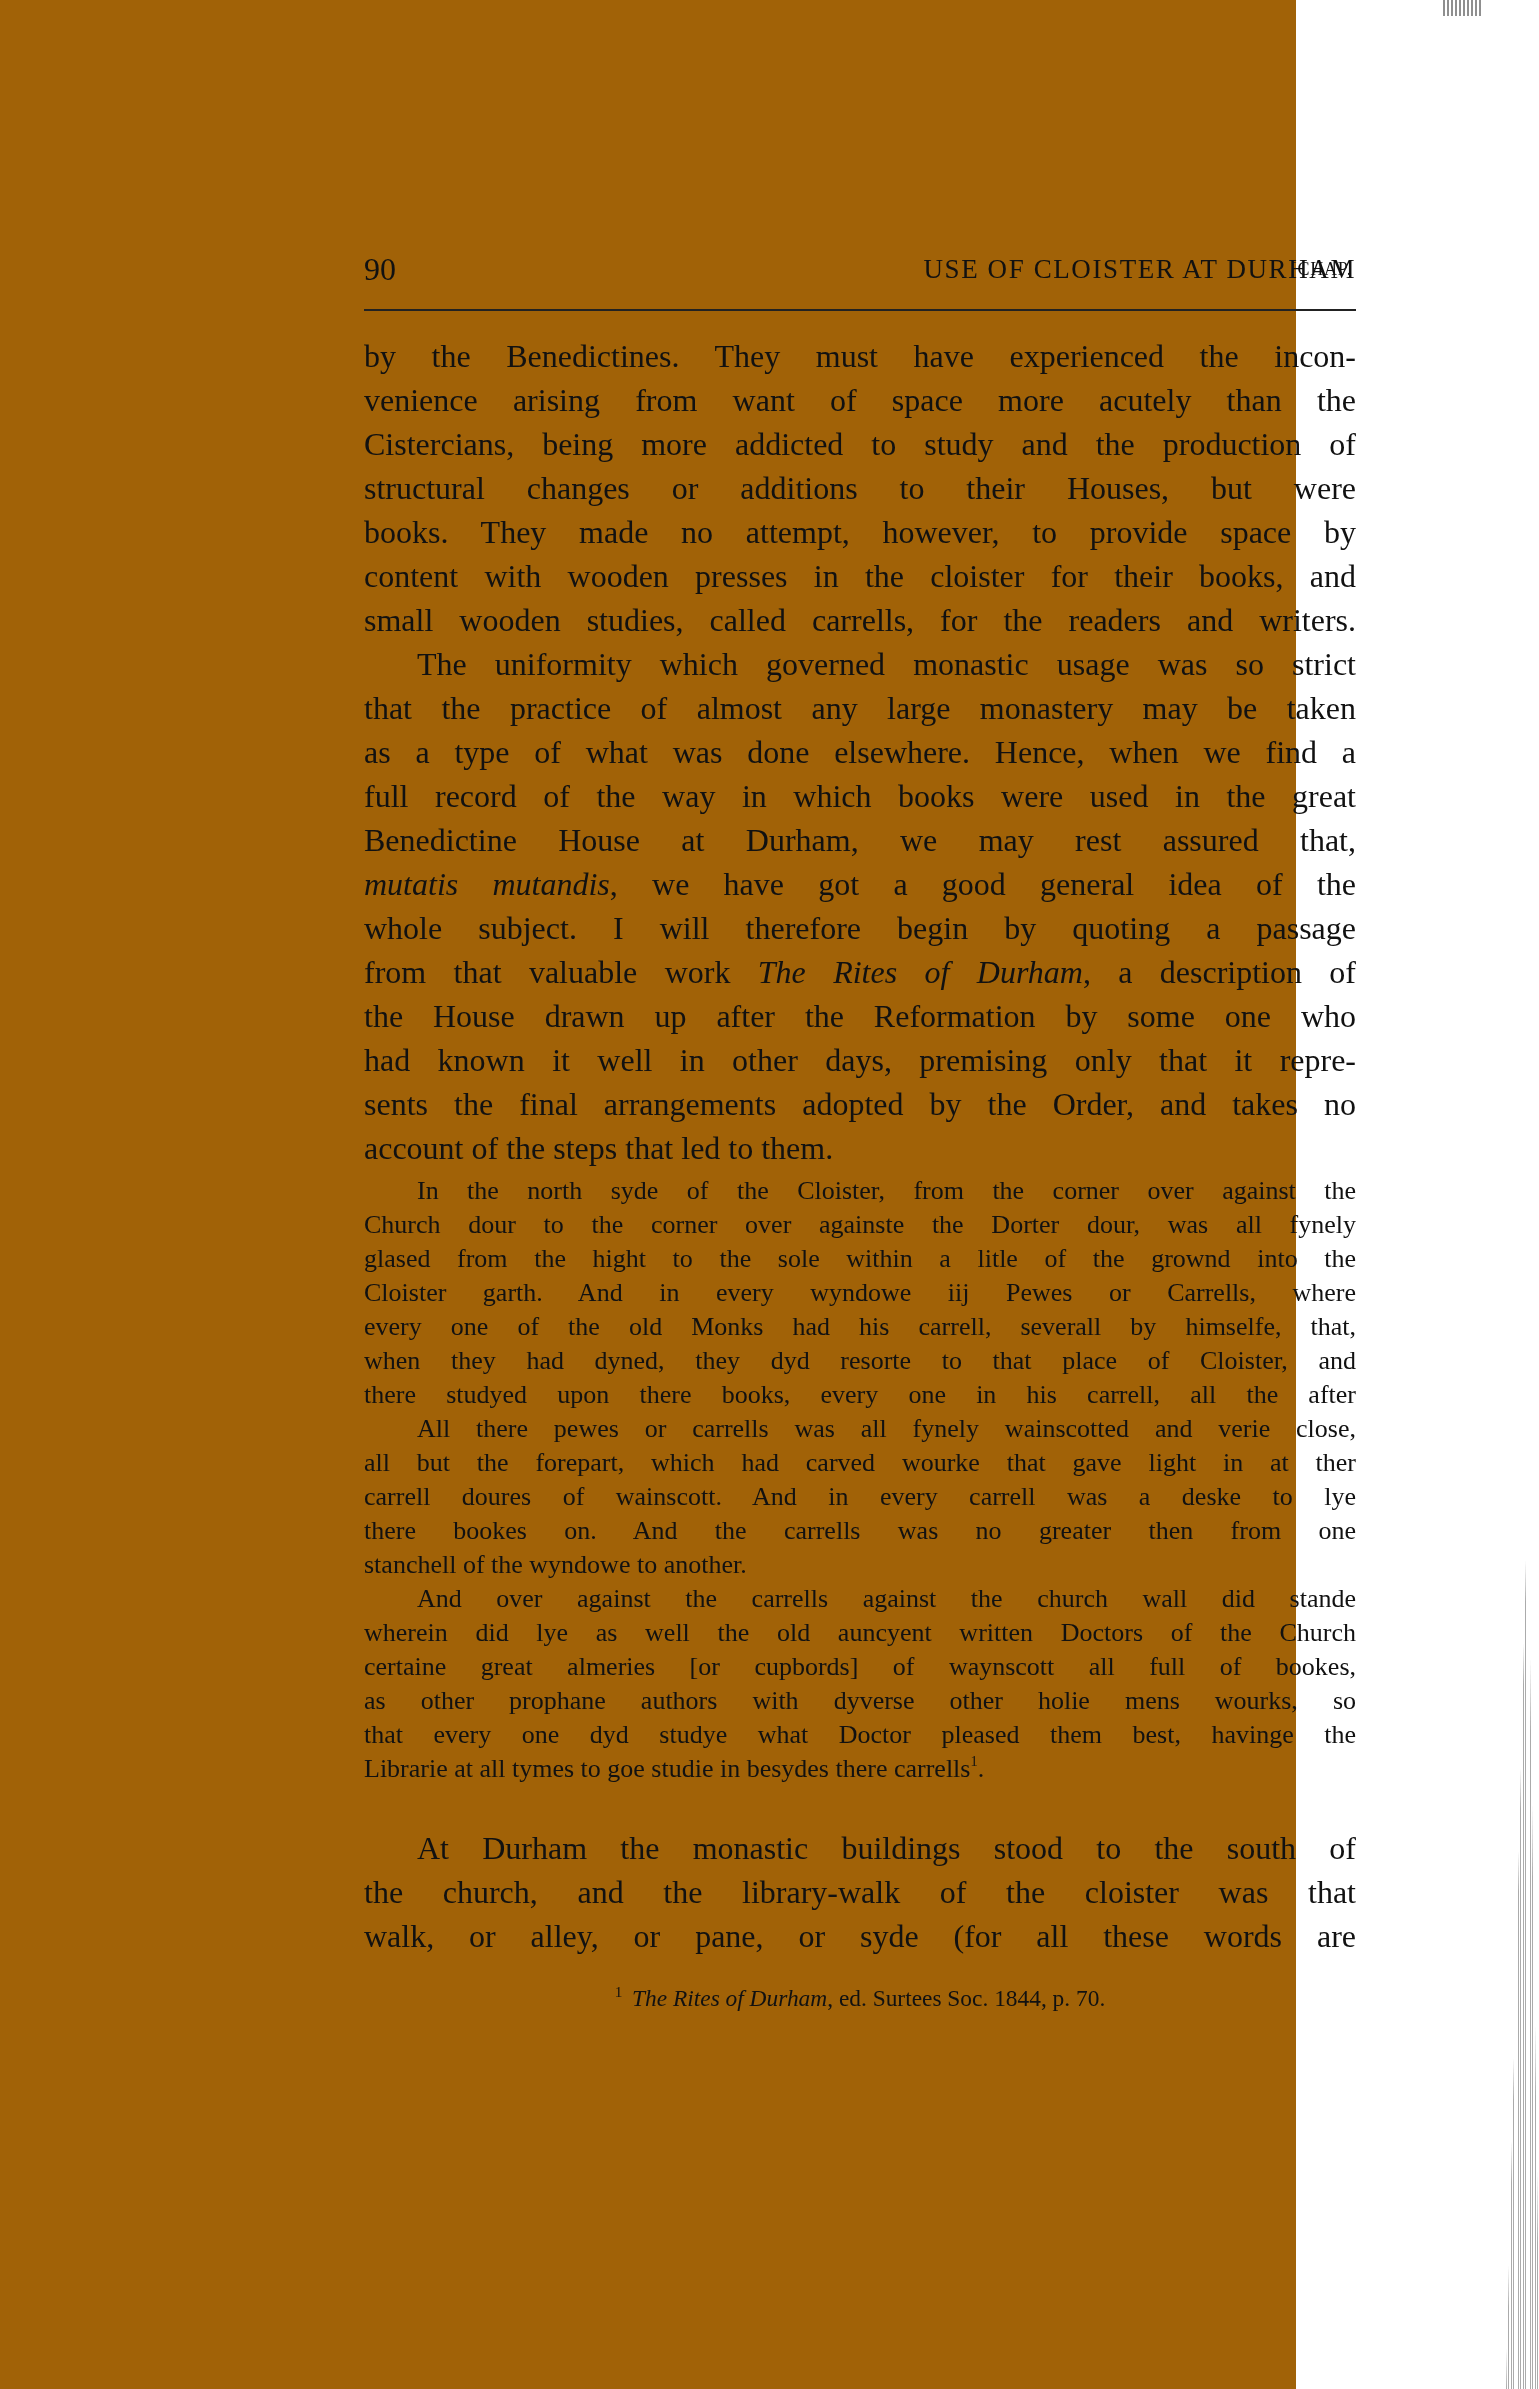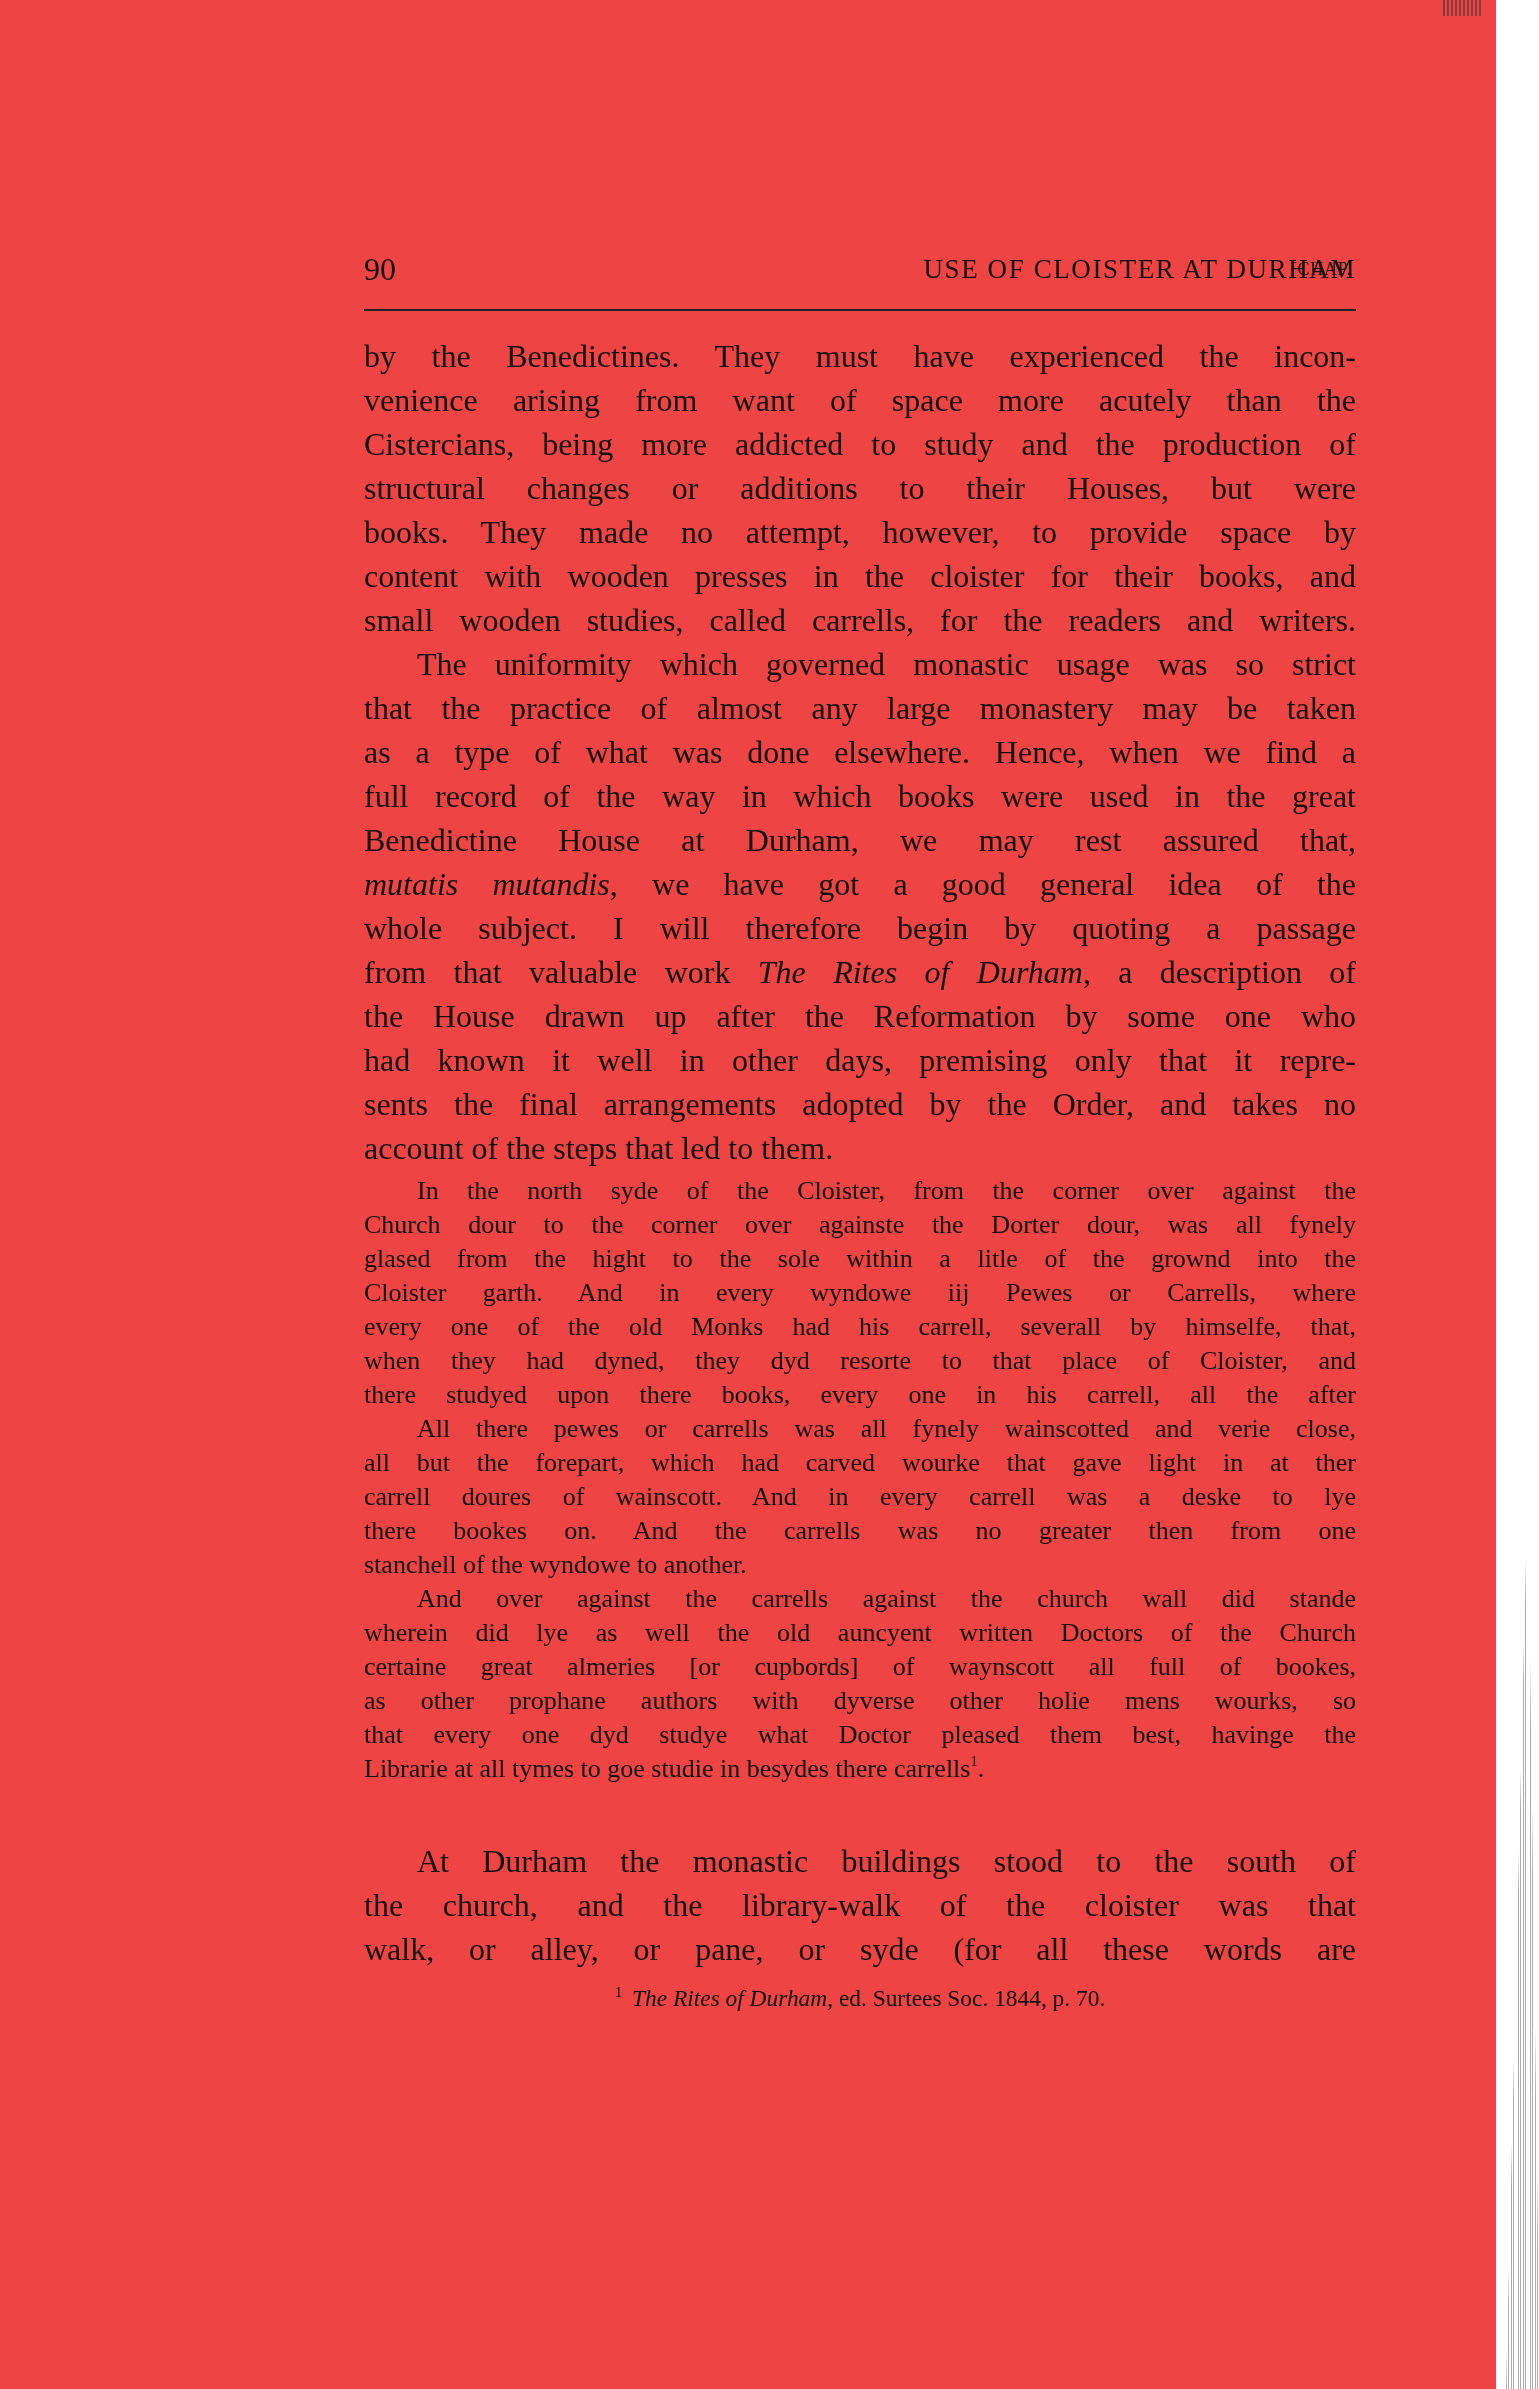--- a/index.html
+++ b/index.html
@@ -1,17 +1,17 @@
 <!DOCTYPE html>
 <html style="font-size:13px"><head>
 <meta charset="utf-8">
 <style>
   html, body { margin: 0; padding: 0; background: #ffffff; }
   body { width: 1540px; height: 2389px; position: relative; overflow: hidden; color: #111; }
-  .page { position: absolute; left: 0; top: 0; width: 1496px; height: 2389px; background: #ef4444; }
+  .page { position: absolute; left: 0; top: 0; width: 1296px; height: 2389px; background: #a16207; }
   .serif { font-family: "Liberation Serif", "DejaVu Serif", serif; }
 
   
   .running-head { position: absolute; left: 364px; top: 247px; width: 992px; height: 45px; }
   .folio { position: absolute; left: 0; top: 0; font-size: 32px; line-height: 45px; }
   .head-title { position: absolute; left: 0; right: 0; top: 0; text-align: right; font-size: 27px; line-height: 45px; letter-spacing: 1.6px; }
   .head-chap { position: absolute; right: 4px; top: 0; font-size: 18px; line-height: 45px; letter-spacing: 0.8px; }
   .head-rule { position: absolute; left: 364px; top: 309px; width: 992px; height: 0; border-top: 2.4px solid #222; }
 
   
@@ -91,21 +91,21 @@
     <span class="line"><span>there bookes on.  And the carrells was no greater then from one</span></span>
     <span class="line last"><span>stanchell of the wyndowe to another.</span></span>
     <span class="line indent"><span>And over against the carrells against the church wall did stande</span></span>
     <span class="line"><span>wherein did lye as well the old auncyent written Doctors of the Church</span></span>
     <span class="line"><span>certaine great almeries [or cupbords] of waynscott all full of bookes,</span></span>
     <span class="line"><span>as other prophane authors with dyverse other holie mens wourks, so</span></span>
     <span class="line"><span>that every one dyd studye what Doctor pleased them best, havinge the</span></span>
     <span class="line last"><span>Librarie at all tymes to goe studie in besydes there carrells</span><sup class="fn">1</sup><span>.</span></span>
   </div>
 
-  <div class="block body-text" style="top:1826px;margin-top:13px;">
+  <div class="block body-text" style="top:1826px;">
     <span class="line indent"><span>At Durham the monastic buildings stood to the south of</span></span>
     <span class="line"><span>the church, and the library-walk of the cloister was that</span></span>
     <span class="line"><span>walk, or alley, or pane, or syde (for all these words are</span></span>
   </div>
 
   <div class="footnote">
     <span class="fnmark">1</span><span class="it">The Rites of Durham</span><span>, ed. Surtees Soc. 1844, p. 70.</span>
   </div>
 
   <div class="scan-mark-top"></div>

